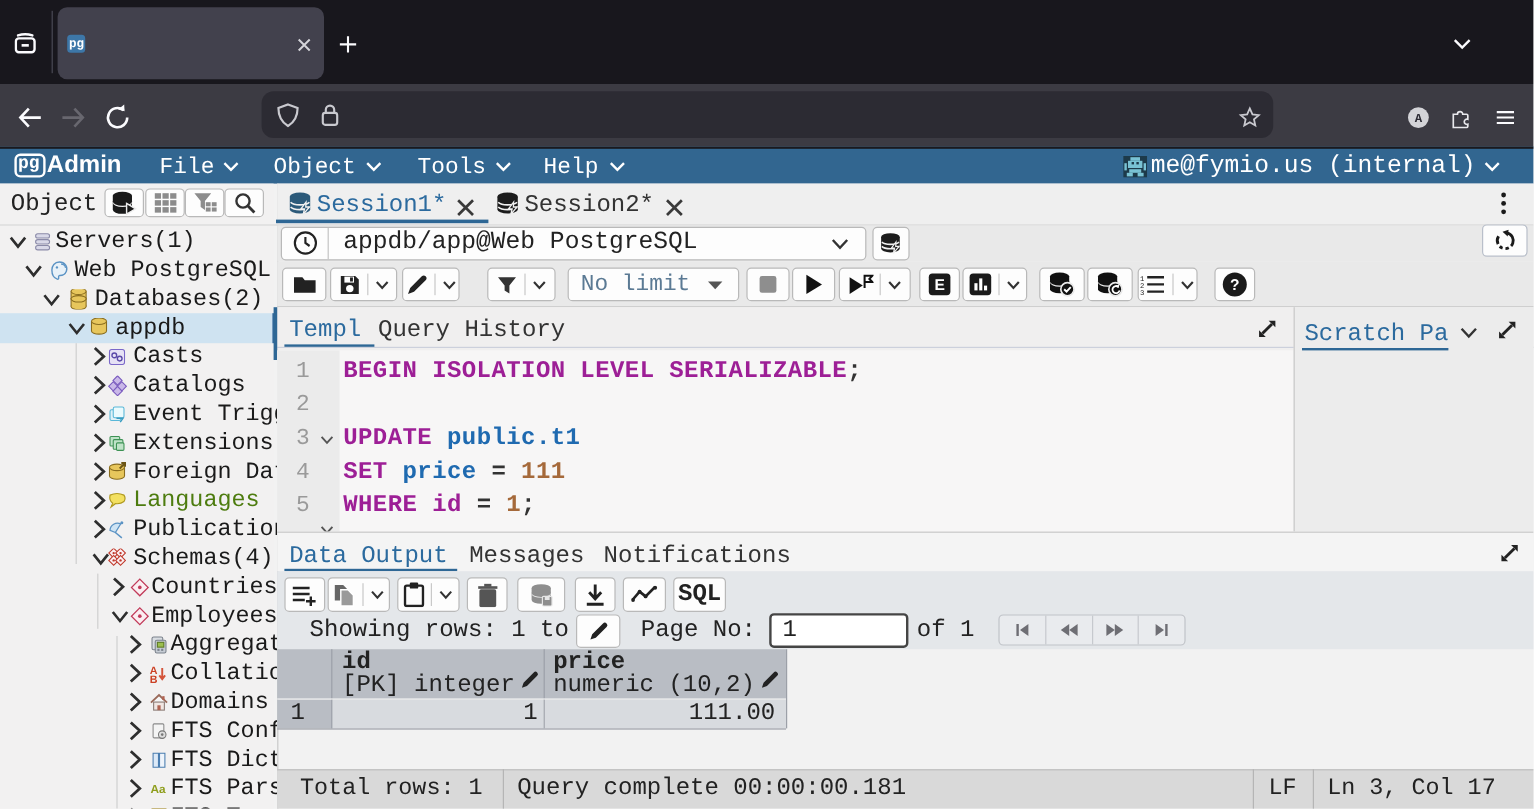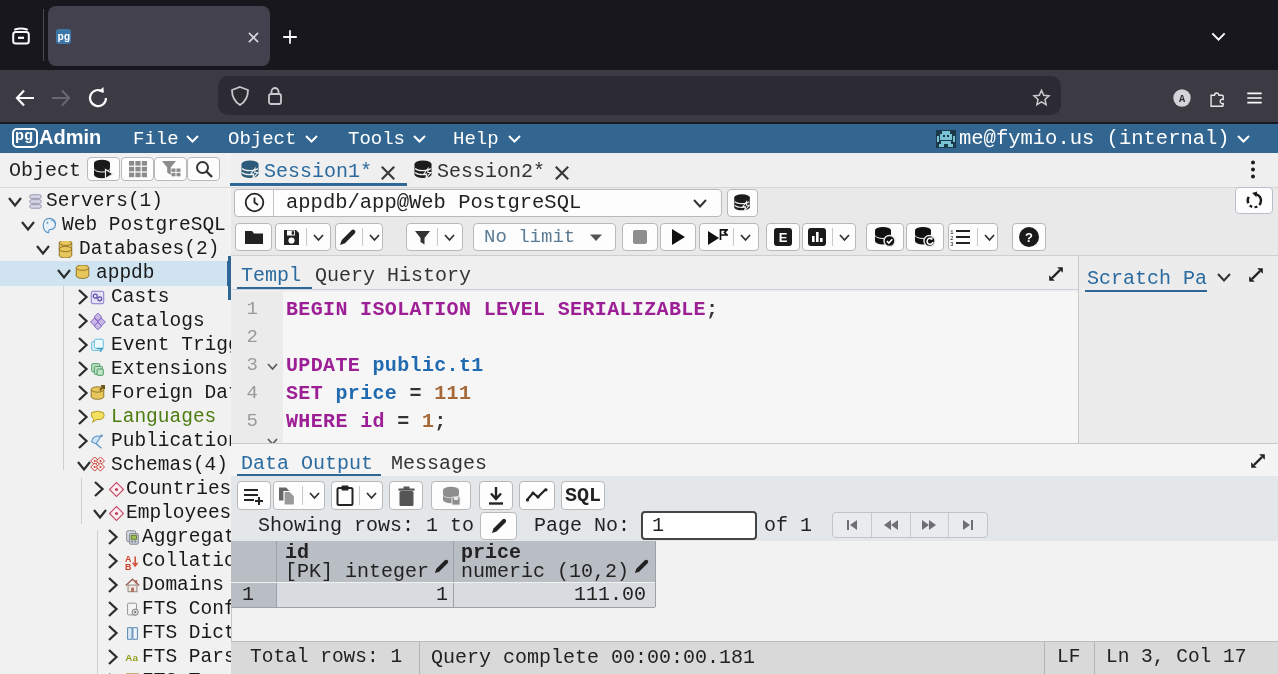--- a/index.html
+++ b/index.html
@@ -651,20 +651,21 @@
 <svg class="abs" style="left:1247px;top:266px" width="18" height="18" viewBox="0 0 18 18">
       <path d="M5 13 L13 5" stroke="#222" stroke-width="2.4" fill="none"></path>
       <path d="M10.2 2.2 H15.8 V7.8 Z" fill="#222"></path>
       <path d="M2.2 10.2 V15.8 H7.8 Z" fill="#222"></path>
     </svg>
 
 <div class="abs" style="left:231px;top:443px;width:1047px;height:33px;background:#f4f4f4;border-top:1px solid #c9c9c9;box-sizing:border-box;"></div>
 <div class="abs mono link" style="left:241px;top:452px;font-size:20px;">Data Output</div>
 <div class="abs" style="left:237px;top:474px;width:144px;height:2px;background:#2e6795;"></div>
 <div class="abs mono" style="left:391px;top:452px;font-size:20px;color:#333;">Messages</div>
+<div class="abs mono" style="left:503px;top:452px;font-size:20px;color:#333;">Notifications</div>
 <svg class="abs" style="left:1249px;top:452px" width="18" height="18" viewBox="0 0 18 18">
       <path d="M5 13 L13 5" stroke="#222" stroke-width="2.4" fill="none"></path>
       <path d="M10.2 2.2 H15.8 V7.8 Z" fill="#222"></path>
       <path d="M2.2 10.2 V15.8 H7.8 Z" fill="#222"></path>
     </svg>
 
 <div class="abs" style="left:231px;top:476px;width:1047px;height:65px;background:#e4e7ea;"></div>
 <div id="dtb">
       <div class="btn" style="left:237px;top:481px;width:34px;height:29px;">
         <svg width="22" height="20" viewBox="0 0 22 20">

